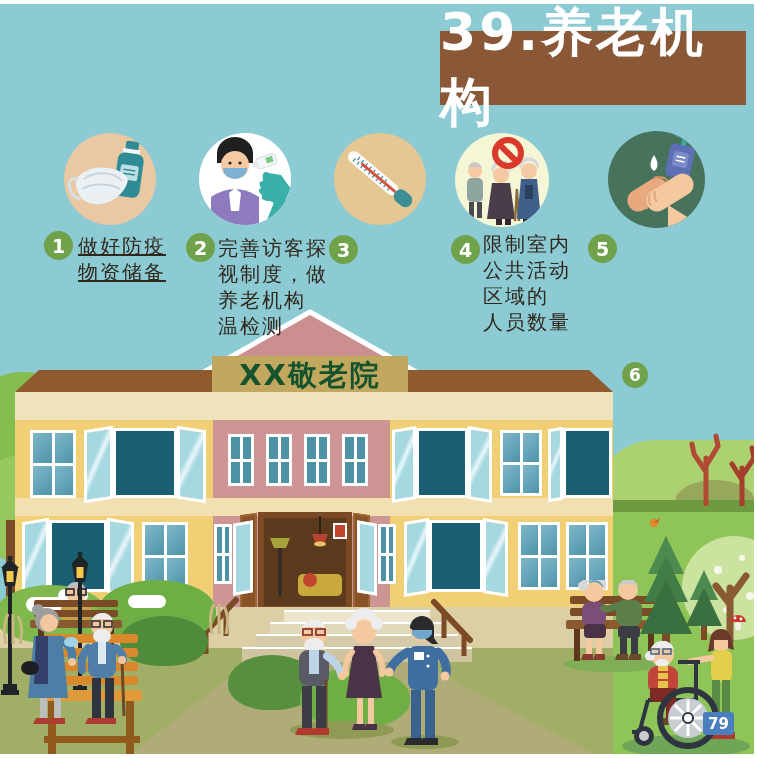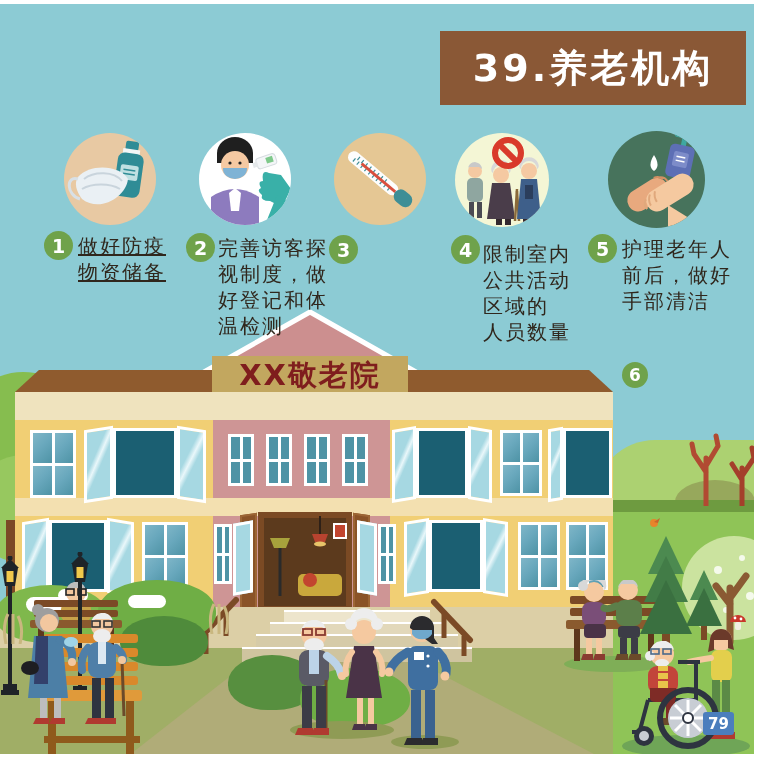--- a/index.html
+++ b/index.html
@@ -5,21 +5,21 @@
   html,body{margin:0;padding:0;}
   body{width:757px;height:758px;overflow:hidden;font-family:"DejaVu Sans",sans-serif;}
   .canvas{position:relative;width:757px;height:758px;background:#8CCBD4;overflow:hidden;}
   .abs{position:absolute;}
 
   
   .edge{position:absolute;background:#fff;}
 
   
   .title-banner{position:absolute;left:440px;top:31px;width:306px;height:74px;background:#8A5836;
-    color:#fff;font-size:38px;font-weight:bold;display:flex;align-items:center;justify-content:center;
+    color:#fff;font-size:52px;font-weight:bold;display:flex;align-items:center;justify-content:center;
     letter-spacing:3px;}
 
   
   .circle-icon{position:absolute;border-radius:50%;overflow:hidden;}
   .circle-icon svg{display:block;}
 
   
   .num{position:absolute;width:29px;height:29px;border-radius:50%;background:#6FA24B;color:#fff;
     font-weight:bold;font-size:19px;display:flex;align-items:center;justify-content:center;}
   .num.small{width:26px;height:26px;font-size:17px;}
@@ -43,21 +43,21 @@
 
   
   .roof-band{position:absolute;left:15px;top:370px;width:598px;height:22px;background:#8F5B2E;
     clip-path:polygon(0 100%,4% 0,96% 0,100% 100%);}
   .fascia{position:absolute;left:15px;top:392px;width:598px;height:30px;background:#EFE3BE;}
   .walls{position:absolute;left:15px;top:420px;width:598px;height:190px;}
   .wall-yellow{background:#F1CF74;}
   .wall-pink{background:#CE9595;}
   .divider{position:absolute;left:15px;top:498px;width:598px;height:18px;background:#F3E0B0;}
   .sign{position:absolute;left:212px;top:356px;width:196px;height:39px;background:#C2A75F;
-    color:#7f1d1d;font-size:29px;font-weight:bold;display:flex;align-items:center;justify-content:center;
+    color:#14532d;font-size:29px;font-weight:bold;display:flex;align-items:center;justify-content:center;
     letter-spacing:2px;}
 
   
   .w-closed{position:absolute;background:#fff;padding:3px;display:grid;
     grid-template-columns:1fr 1fr;grid-template-rows:1fr 1fr;gap:3px;box-sizing:border-box;}
   .w-closed span{background:linear-gradient(135deg,#7FB6C8 0%,#69A8BD 45%,#4E93A5 100%);display:block;}
   .w-closed.dark span{background:#4E93A5;}
   .w-open{position:absolute;display:flex;align-items:flex-start;}
   .w-open .leaf{width:24%;height:104%;border:3px solid #fff;box-sizing:border-box;
     background:linear-gradient(115deg,#A6D8E2 35%,#E9F7FA 45%,#A6D8E2 55%);}
@@ -597,35 +597,32 @@
     </svg>
   </div>
 
   <div class="num" style="left:44px;top:231px;">1</div>
   <div class="stext" style="left:78px;top:233px;width:130px;text-decoration:underline;">做好防疫
 物资储备</div>
 
   <div class="num" style="left:186px;top:233px;">2</div>
   <div class="stext" style="left:218px;top:235px;width:130px;">完善访客探
 视制度，做
-好登记和体
+养老机构
 温检测</div>
 
   <div class="num" style="left:329px;top:235px;">3</div>
 
   <div class="num" style="left:451px;top:235px;">4</div>
-  <div class="stext" style="left:483px;top:241px;width:120px;">限制室内
+  <div class="stext" style="left:483px;top:233px;width:120px;font-family:Liberation Mono, monospace;">限制室内
 公共活动
 区域的
 人员数量</div>
 
   <div class="num" style="left:588px;top:234px;">5</div>
-  <div class="stext" style="left:622px;top:236px;width:130px;">护理老年人
-前后，做好
-手部清洁</div>
 
   <div class="num small" style="left:622px;top:362px;">6</div>
 
   <div class="title-banner">39.养老机构</div>
 
   <div class="badge">79</div>
 
   <div class="edge" style="left:0;top:0;width:757px;height:4px;"></div>
   <div class="edge" style="left:0;top:754px;width:757px;height:4px;"></div>
   <div class="edge" style="left:754px;top:0;width:3px;height:758px;"></div>

